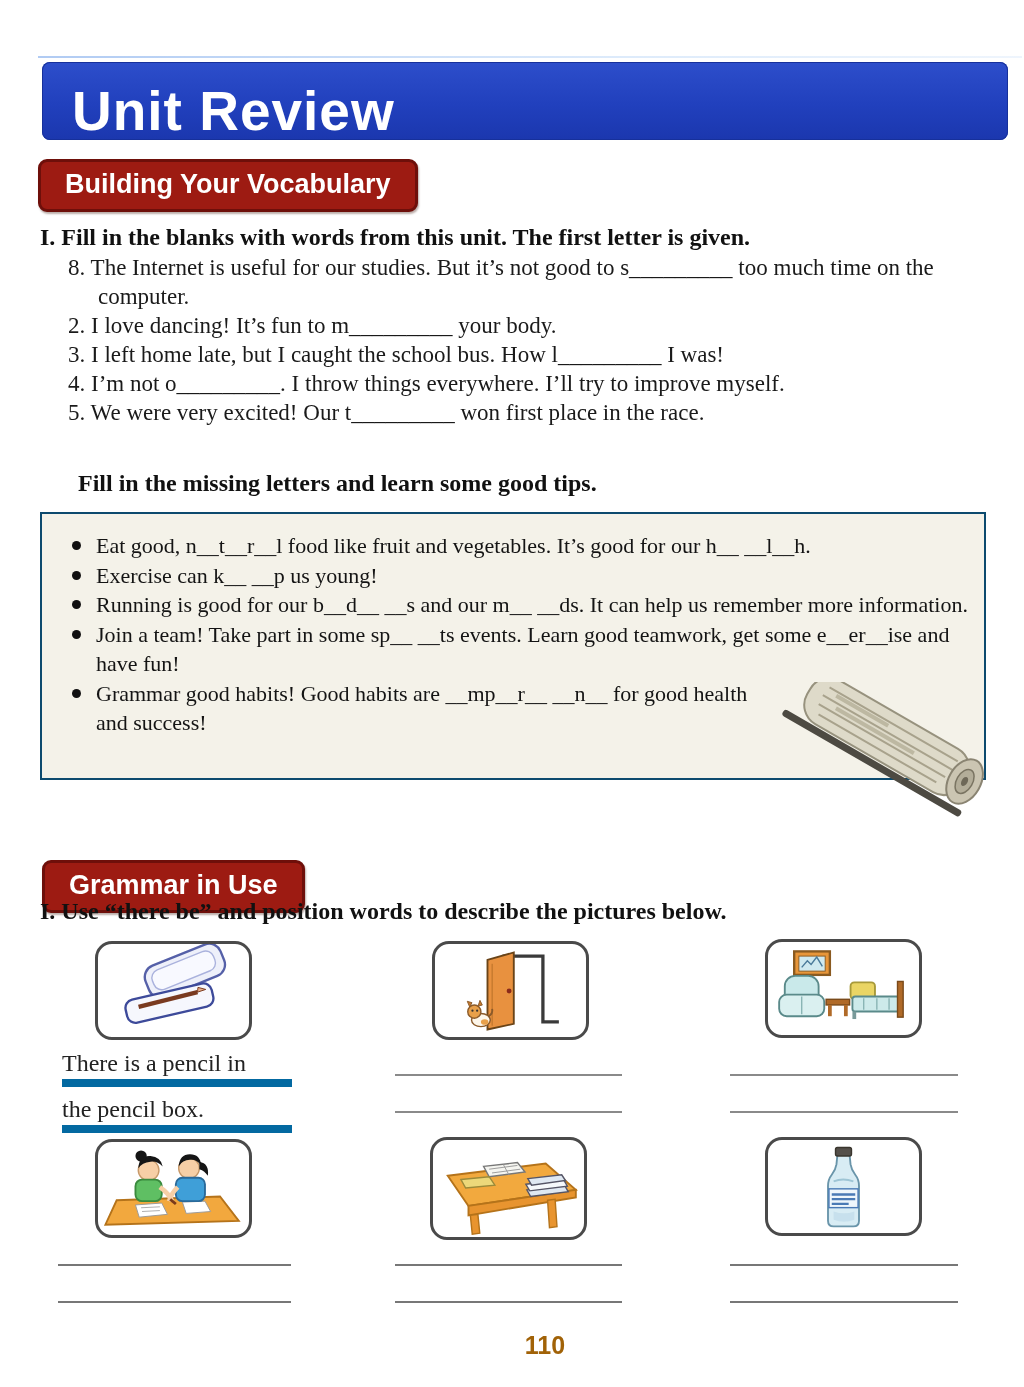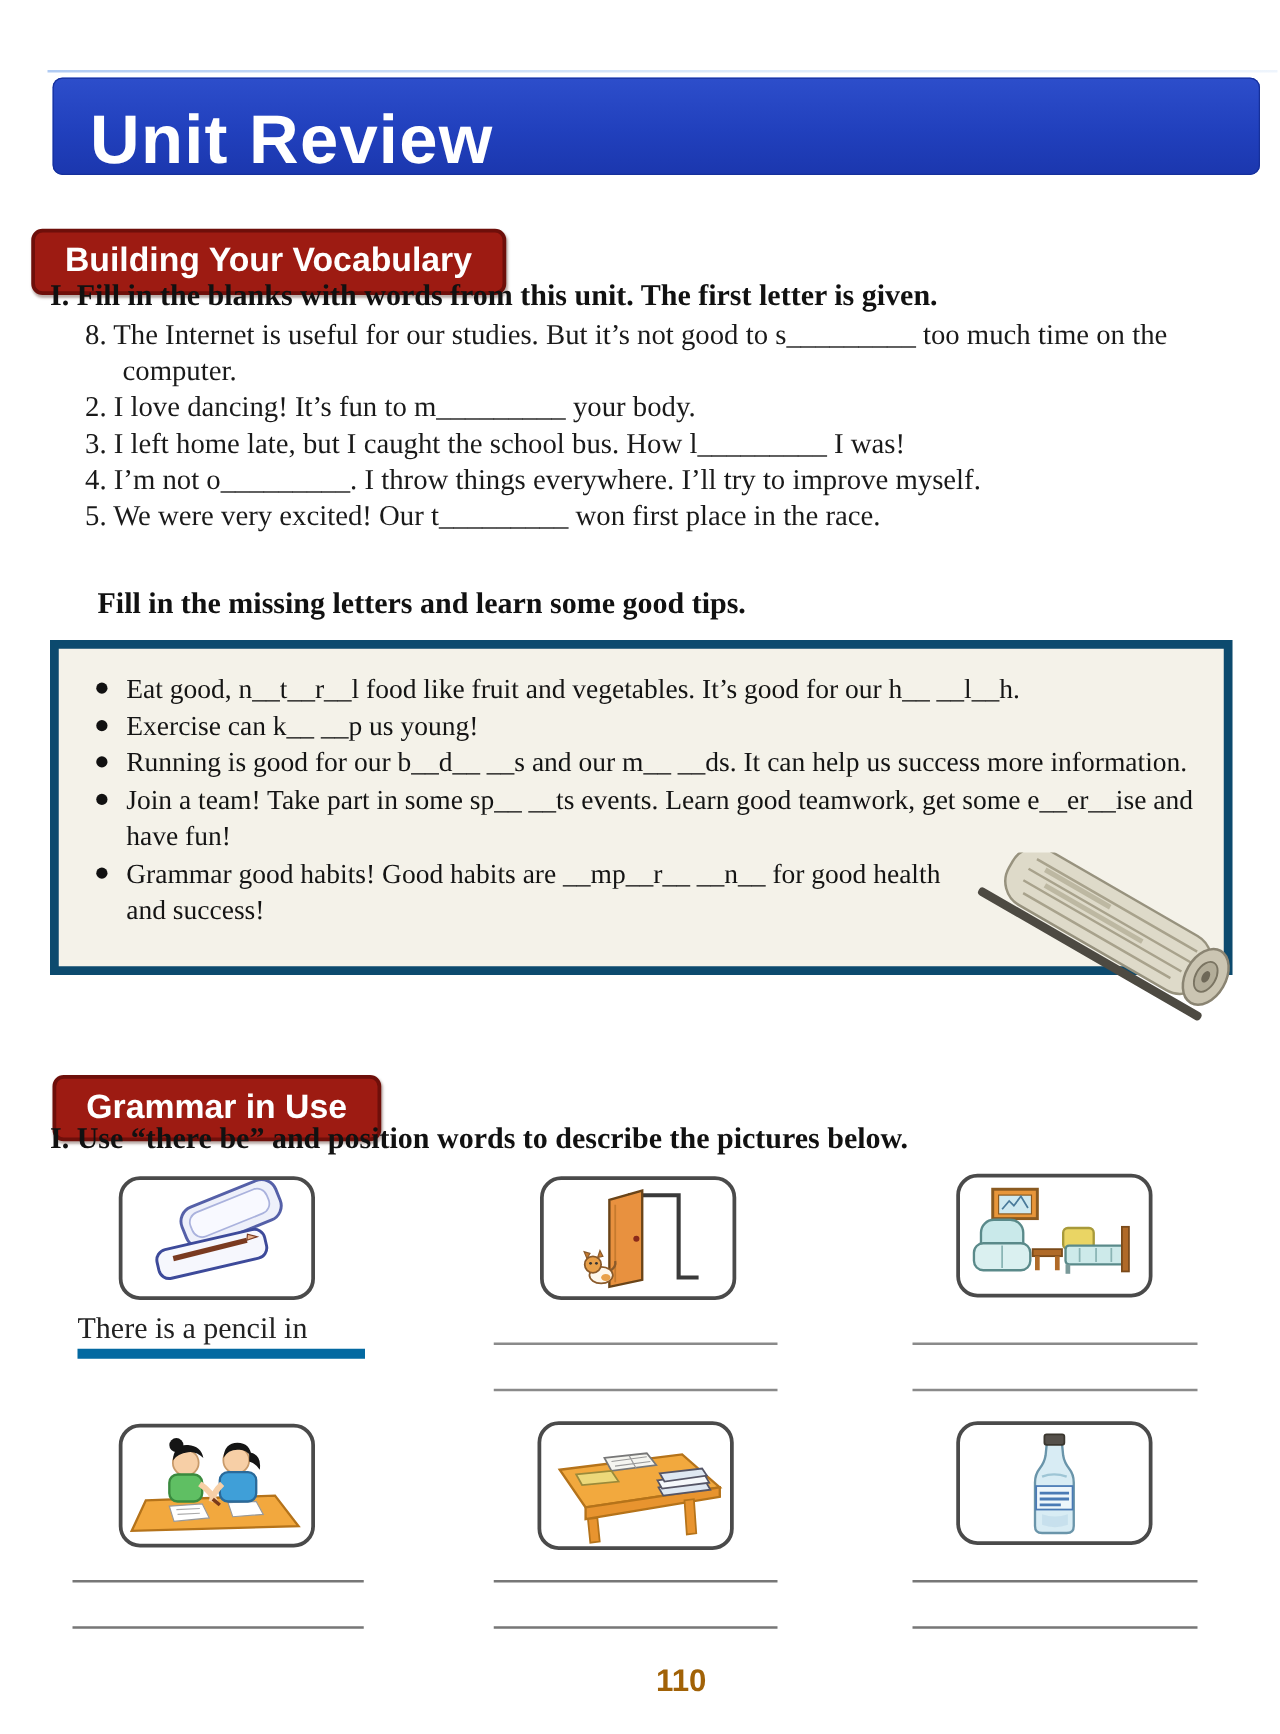--- a/index.html
+++ b/index.html
@@ -10,33 +10,33 @@
   
   .header-bar{position:absolute;left:42px;top:62px;width:966px;height:78px;border-radius:8px;
         background:linear-gradient(180deg,#2d4ecb 0%,#2140bd 55%,#1b37ae 100%);
         box-shadow:0 0 0 1px #16309b inset;}
   .header-bar h1{margin:4px;padding:13px 0 0 26px;font-family:"Liberation Sans",sans-serif;
         font-weight:bold;font-size:55px;letter-spacing:1px;color:#ffffff;}
   
   .badge{position:absolute;background:#9d1b12;border:3px solid #6e0f0a;border-radius:9px;
         color:#ffffff;font-family:"Liberation Sans",sans-serif;font-weight:bold;font-size:27px;
         padding:7px 24px 9px 24px;box-shadow:1px 2px 2px rgba(60,20,10,.35);}
-  .badge-vocab{left:25px;top:159px;margin-top:24px;}
+  .badge-vocab{left:38px;top:159px;}
   .badge-grammar{left:42px;top:860px;}
   
   .task-heading{position:absolute;font-weight:bold;font-size:24px;color:#111;}
   .h-task1{left:40px;top:224px;width:900px;}
   .h-task2a{left:40px;top:440px;width:960px;}
   .h-task2b{left:78px;top:470px;width:900px;}
   .h-grammar{left:40px;top:898px;width:900px;}
   .vocab-list{position:absolute;left:68px;top:253px;width:930px;font-size:23px;line-height:29px;}
   .vocab-item{padding-left:30px;text-indent:-30px;}
   
   .tips-box{position:absolute;left:40px;top:512px;width:946px;height:268px;background:#f4f2e9;
-        border:7px solid #0c4a6e;box-sizing:border-box;padding:17px 8px 0 28px;}
+        border:2px solid #0c4a6e;box-sizing:border-box;padding:17px 8px 0 28px;}
   .tip{position:relative;padding-left:26px;font-size:22px;line-height:29.5px;color:#141414;}
   .tip .dot{position:absolute;left:2px;top:10px;width:9px;height:9px;border-radius:50%;background:#111;}
   .tip-5 .tip-text{display:inline-block;max-width:660px;}
   
   .newspaper{position:absolute;left:775px;top:682px;width:248px;height:152px;z-index:3;}
   
   .pic-box{position:absolute;width:157px;height:99px;border:3px solid #4a4a4a;border-radius:17px;
         background:#ffffff;box-sizing:border-box;overflow:hidden;}
   .pb-1{left:95px;top:941px;}  .pb-2{left:432px;top:941px;}  .pb-3{left:765px;top:939px;}
   .pb-4{left:95px;top:1139px;} .pb-5{left:430px;top:1137px;height:103px;} .pb-6{left:765px;top:1137px;}
@@ -85,21 +85,21 @@
     <div class="tip">
       <span class="dot"></span>
       <span class="tip-text">Eat good, n__t__r__l food like fruit and vegetables. It’s good for our h__ __l__h.</span>
     </div>
     <div class="tip">
       <span class="dot"></span>
       <span class="tip-text">Exercise can k__ __p us young!</span>
     </div>
     <div class="tip">
       <span class="dot"></span>
-      <span class="tip-text">Running is good for our b__d__ __s and our m__ __ds. It can help us success more information.</span>
+      <span class="tip-text">Running is good for our b__d__ __s and our m__ __ds. It can help us remember more information.</span>
     </div>
     <div class="tip">
       <span class="dot"></span>
       <span class="tip-text">Join a team! Take part in some sp__ __ts events. Learn good teamwork, get some e__er__ise and have fun!</span>
     </div>
     <div class="tip tip-5">
       <span class="dot"></span>
       <span class="tip-text">Grammar good habits! Good habits are __mp__r__ __n__ for good health and success!</span>
     </div>
   </div>
@@ -162,20 +162,21 @@
       <rect x="86" y="43" width="26" height="18" rx="4" fill="#ead564" stroke="#a89a3a" stroke-width="2"></rect>
       <rect x="88" y="58" width="50" height="16" rx="3" fill="#cdeaea" stroke="#5a8a8a" stroke-width="2"></rect>
       <path d="M100 60 v12 M114 60 v12 M127 60 v12" stroke="#8ab5b5" stroke-width="1.5" fill="none"></path>
       <rect x="136" y="42" width="6" height="38" fill="#b06a28" stroke="#7a4a1a" stroke-width="1.5"></rect>
       <rect x="88" y="74" width="4" height="8" fill="#7a9a9a"></rect>
     </svg>
   </div>
 
   <div class="example-answer">
     <span class="ex-line">There is a pencil in</span>
+    <span class="ex-line">the pencil box.</span>
   </div>
   <div class="blank b-r1 bl-1a"></div>
   <div class="blank b-r1 bl-1b"></div>
   <div class="blank b-r1 bl-2a"></div>
   <div class="blank b-r1 bl-2b"></div>
 
   <div class="pic-box pb-4">
     <svg viewBox="0 0 157 99">
       <polygon points="18,62 128,58 148,84 6,88" fill="#f2a83e" stroke="#b5731a" stroke-width="2"></polygon>
       <polygon points="38,67 66,65 72,77 42,80" fill="#ffffff" stroke="#999999" stroke-width="1"></polygon>

